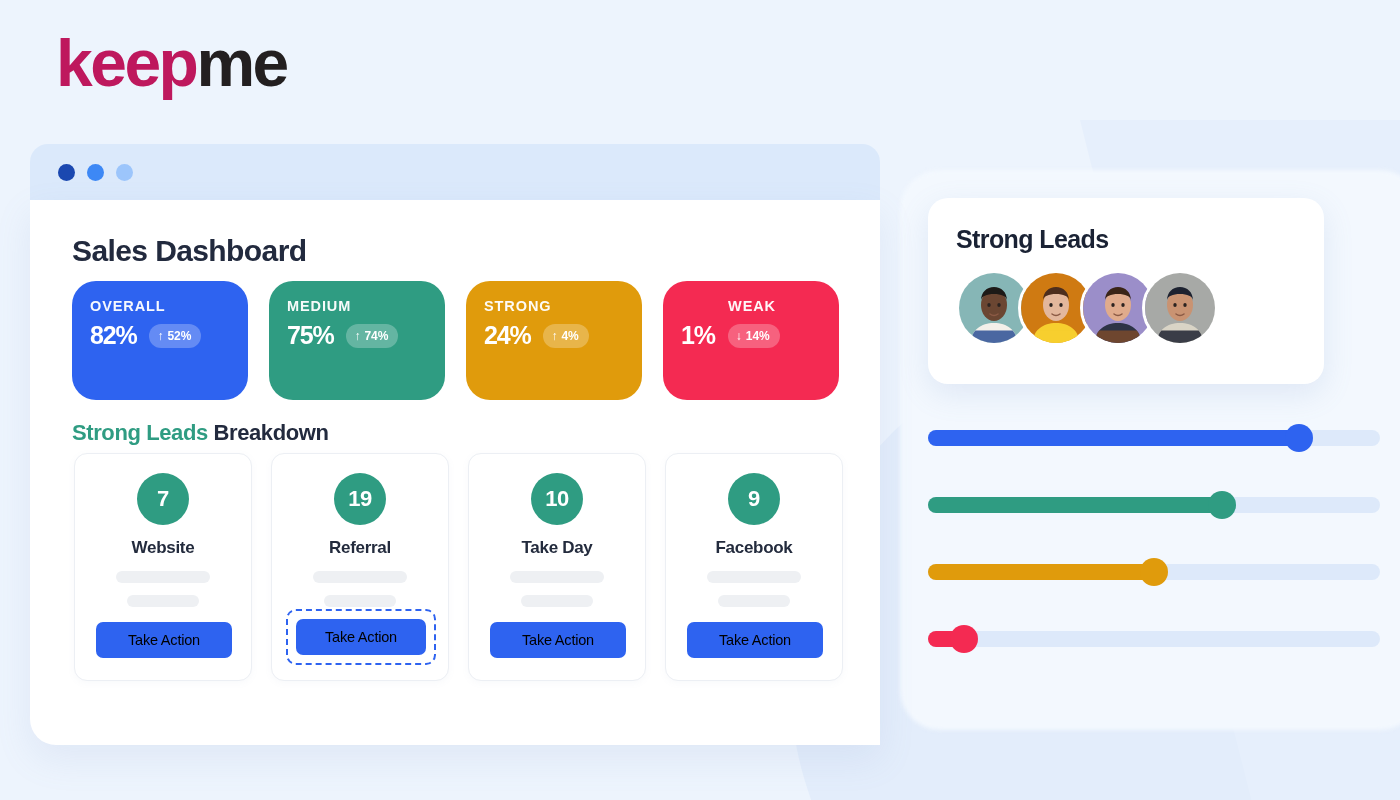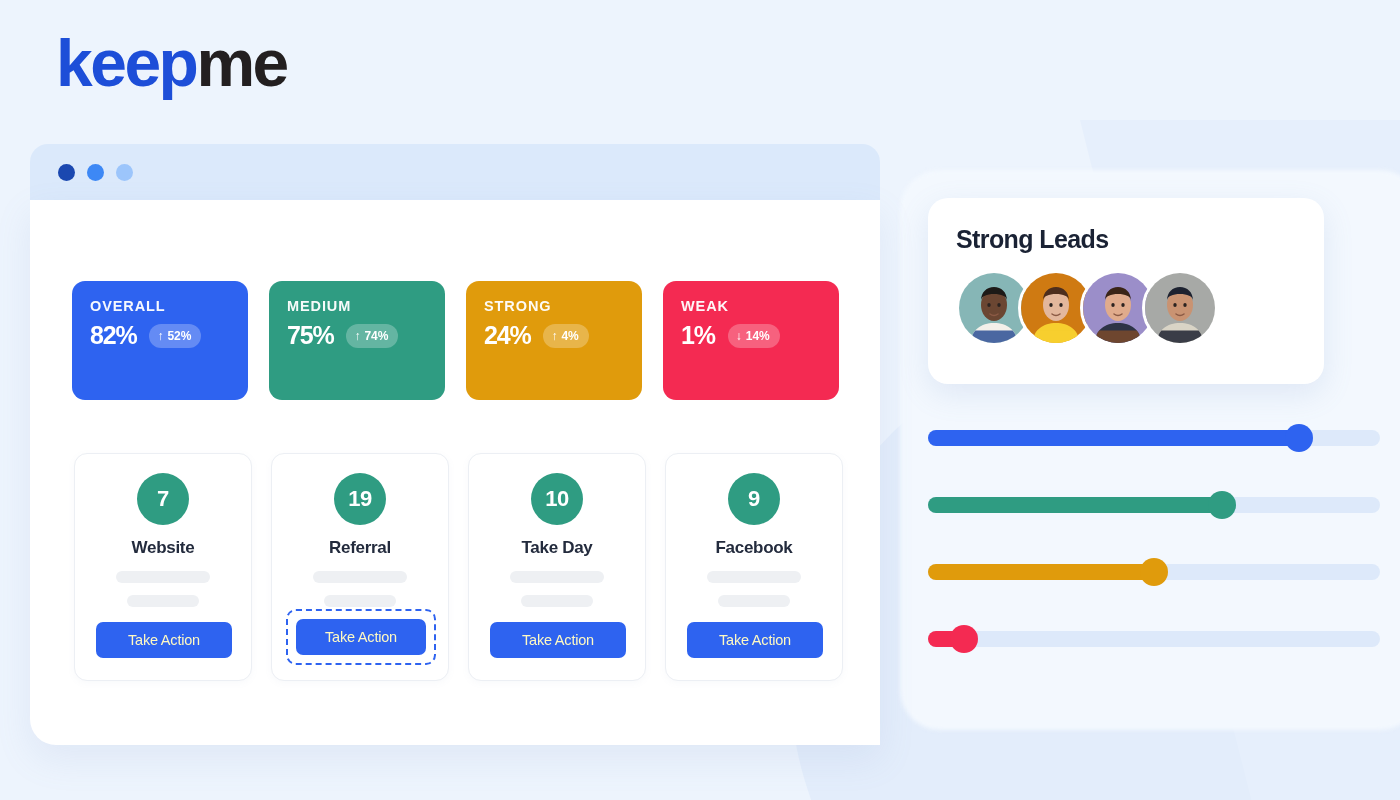--- a/index.html
+++ b/index.html
@@ -20,21 +20,21 @@
   .bg-tri { position:absolute; left:1080px; top:120px; width:420px; height:700px; background:#e6effc;
             clip-path:polygon(0 0, 100% 0, 100% 100%, 42% 100%); }
   .bg-soft { position:absolute; left:900px; top:170px; width:520px; height:560px;
              background:#f3f8fe; border-radius:40px; filter:blur(2px); }
 
   
   .logo {
     position:absolute; left:56px; top:30px;
     font-size:66px; font-weight:700; letter-spacing:-2.5px; line-height:1;
   }
-  .logo .kp { color:#1d4ed8;margin-top:24px; }
+  .logo .kp { color:#be185d;margin-top:24px; }
   .logo .me { color:#231f20; }
 
   
   .window { position:absolute; left:30px; top:144px; width:850px; height:601px; }
   .win-chrome {
     position:absolute; left:0; top:0; width:850px; height:56px;
     background:#dbe9fb; border-radius:18px 18px 0 0;
     display:flex; align-items:center; padding-left:28px; gap:12px;
   }
   .dot { width:17px; height:17px; border-radius:50%; }
@@ -47,21 +47,21 @@
     box-shadow:0 14px 36px rgba(120,150,200,.12);
   }
 
   
   .dash-title {
     position:absolute; left:42px; top:34px;
     font-size:30px; font-weight:700; color:#222a3e; letter-spacing:-.6px;
   }
   .stat-row { position:absolute; left:42px; top:81px; display:flex; gap:21px; }
   .stat {
-    width:176px; height:119px; border-radius:13px; padding:17px 16px 0 18px;
+    width:176px; height:119px; border-radius:24px; padding:17px 16px 0 18px;
     color:#fff; position:relative;
   }
   .stat .cap {
     font-size:14.5px; font-weight:700; letter-spacing:.9px; opacity:.96;
   }
   .stat .row { display:flex; align-items:center; gap:13px; margin-top:9px; }
   .stat .val { font-size:25px; font-weight:700; letter-spacing:-1.2px; line-height:1; }
   .badge {
     background:rgba(255,255,255,.26); border-radius:999px;
     padding:5px 10px 5px 8px; font-size:12px; font-weight:700;
@@ -88,21 +88,21 @@
     width:52px; height:52px; border-radius:50%; background:#2f9c82; color:#fff;
     display:flex; align-items:center; justify-content:center;
     font-size:22px; font-weight:600; letter-spacing:-.4px;
   }
   .bname { margin-top:13px; font-size:17px; font-weight:600; color:#232b3d; letter-spacing:-.3px; }
   .sk { background:#eef0f3; border-radius:999px; margin-top:13px; }
   .sk1 { width:94px; height:12px; }
   .sk2 { width:72px; height:12px; margin-top:12px; }
   .take {
     position:absolute; left:21px; bottom:22px; width:136px; height:36px;
-    background:#2e63f0; color:#fef9c3; border:none; border-radius:7px;
+    background:#2e63f0; color:#000000; border:none; border-radius:7px;
     font-size:14.5px; font-family:inherit; font-weight:500; letter-spacing:-.2px; cursor:pointer;
   }
   .bcard.focused .take { left:24px; bottom:25px; width:130px; }
   .focus-ring {
     position:absolute; left:14px; bottom:15px; width:150px; height:56px;
     border:2.5px dashed #2e63f0; border-radius:10px;
   }
 
   
   .leads-card {
@@ -150,20 +150,21 @@
   </div>
 
   <div class="window">
     <div class="win-chrome" id="dots-host">
         <span class="dot d1" style="background: rgb(27, 72, 176);"></span>
         <span class="dot d2" style="background: rgb(61, 136, 245);"></span>
         <span class="dot d3" style="background: rgb(156, 197, 251);"></span>
       </div>
     <div class="win-body">
 
+      <div class="dash-title">Sales Dashboard</div>
 
       <div class="stat-row" id="stats-host">
           <div class="stat" style="background: rgb(46, 99, 240);">
             <div class="cap">OVERALL</div>
             <div class="row">
               <div class="val">82%</div>
               <div class="badge">
                 <span class="arw">↑</span>
                 <span>52%</span>
               </div>
@@ -182,32 +183,35 @@
           <div class="stat" style="background: rgb(224, 155, 12);">
             <div class="cap">STRONG</div>
             <div class="row">
               <div class="val">24%</div>
               <div class="badge">
                 <span class="arw">↑</span>
                 <span>4%</span>
               </div>
             </div>
           </div>
-          <div class="stat" style="background: rgb(244, 42, 82);">
+          <div class="stat" style="background: rgb(244, 42, 82); text-align: center;">
             <div class="cap">WEAK</div>
             <div class="row">
               <div class="val">1%</div>
               <div class="badge">
                 <span class="arw">↓</span>
                 <span>14%</span>
               </div>
             </div>
           </div>
         </div>
 
+      <div class="sub-title">
+        <span class="g">Strong Leads</span><span class="d"> Breakdown</span>
+      </div>
 
       <div class="break-row" id="break-host">
           <div class="bcard">
             <div class="circle">7</div>
             <div class="bname">Website</div>
             <div class="sk sk1"></div>
             <div class="sk sk2"></div>
             <button class="take">Take Action</button>
           </div>
           <div class="bcard focused">

